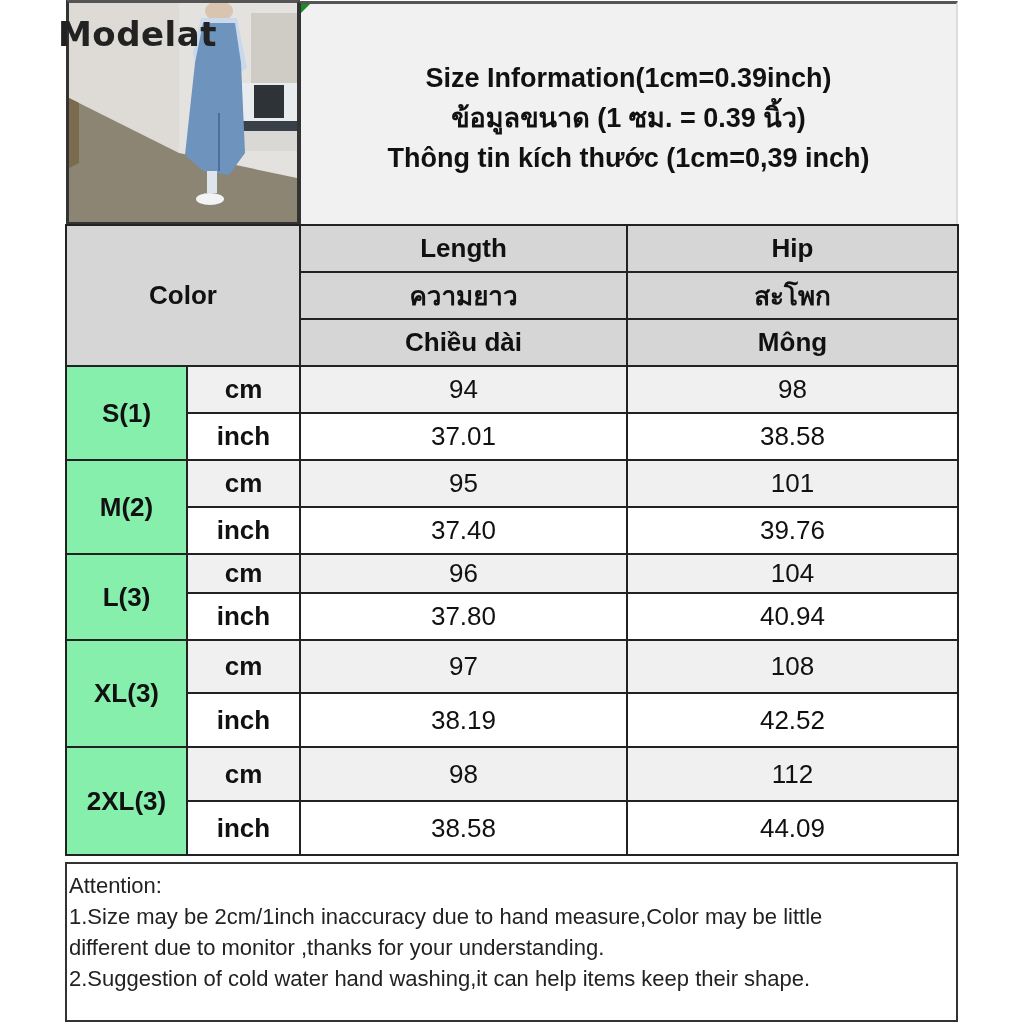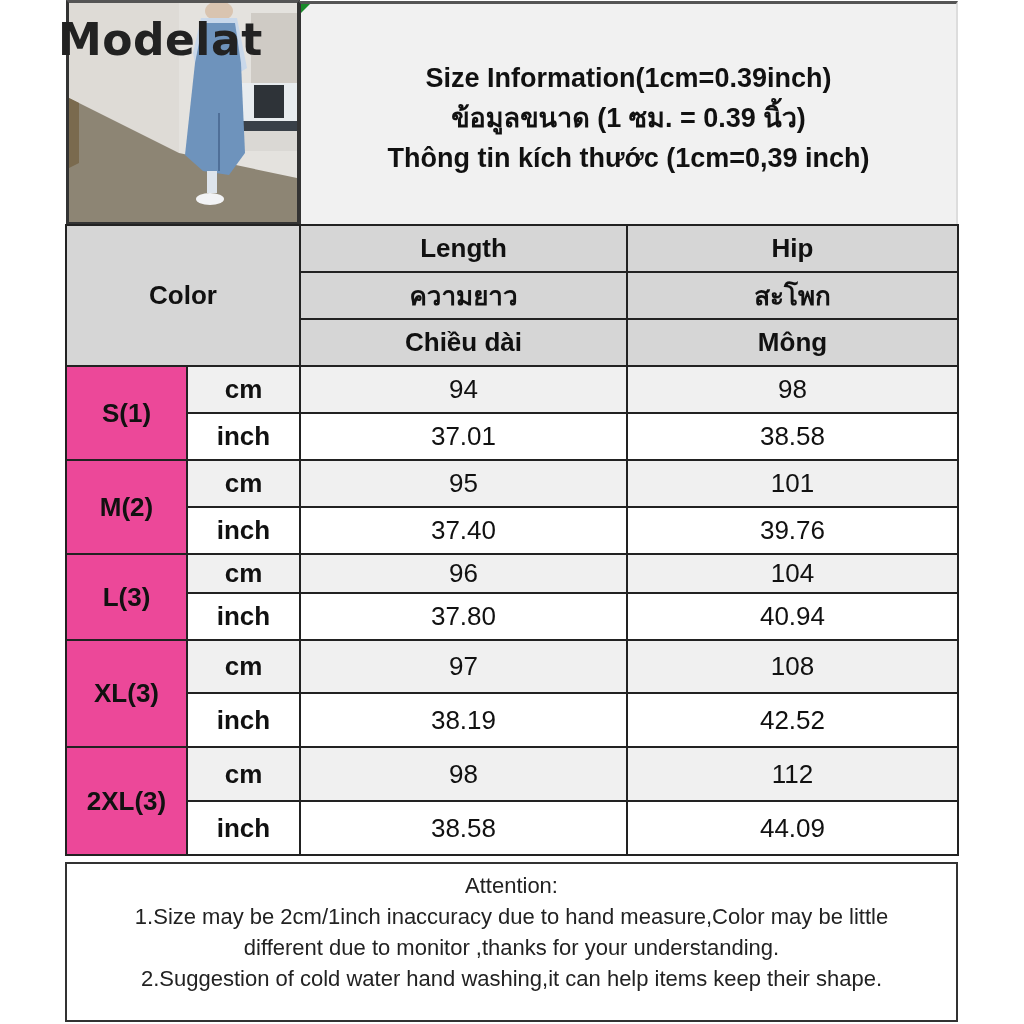--- a/index.html
+++ b/index.html
@@ -1,37 +1,37 @@
 <!DOCTYPE html>
 <html><head>
 <meta charset="utf-8">
 <style>
   html, body { margin:0; padding:0; background:#ffffff; }
   body { width:1024px; height:1024px; position:relative; overflow:hidden;
          font-family:"Liberation Sans", sans-serif; color:#111; }
   .abs { position:absolute; box-sizing:border-box; }
   .watermark { left:58px; top:14px; font-family:"DejaVu Sans", sans-serif; font-weight:bold;
-               font-size:44px; color:#222; letter-spacing:0.5px; z-index:5; }
+               font-size:34px; color:#222; letter-spacing:0.5px; z-index:5; }
   .photo { left:66px; top:0px; width:234px; height:225px; border:3px solid #333; border-top:3px solid #555;
            background:#e9e7e2; overflow:hidden; }
   .title-cell { left:298px; top:1px; width:660px; height:227px; background:#f1f1f1;
                 border-left:3px solid #333; border-top:3px solid #555; border-right:2px solid #ddd; }
   .title-lines { position:absolute; left:0; right:0; top:54px; text-align:center; font-weight:bold;
                  font-size:27px; line-height:40px; color:#111; }
   .corner { position:absolute; left:0; top:0; width:0; height:0; border-top:9px solid #1a8a2a; border-right:9px solid transparent; }
   table.grid { position:absolute; left:65px; top:224px; border-collapse:collapse; table-layout:fixed; }
   table.grid td { border:2.5px solid #222; text-align:center; vertical-align:middle; padding:0; font-size:26px; }
   .hdr { background:#d6d6d6; font-weight:bold; }
   .size-big { font-size:40px; font-weight:bold; }
-  .sizecell { background:#ec4899; font-weight:bold; font-size:22px; }
+  .sizecell { background:#86efac; font-weight:bold; font-size:22px; }
   .unit { font-weight:bold; font-size:22px; }
   .row-cm td.v, .row-cm td.unit { background:#f0f0f0; }
   .row-in td.v, .row-in td.unit { background:#ffffff; }
   .notes { left:65px; top:862px; width:893px; height:160px; border:2.5px solid #333; background:#fff;
-           padding:6px 12px; font-size:22px; line-height:31px; color:#222;text-align:center; }
+           padding:6px 2px; font-size:22px; line-height:31px; color:#222; }
   .notes div { white-space:nowrap; }
 </style>
 </head>
 <body>
 
 <div class="abs watermark">Modelat</div>
 
 <div class="abs photo">
   <svg width="228" height="219" viewBox="0 0 228 219">
     <rect x="0" y="0" width="228" height="219" fill="#e4e2de"></rect>

